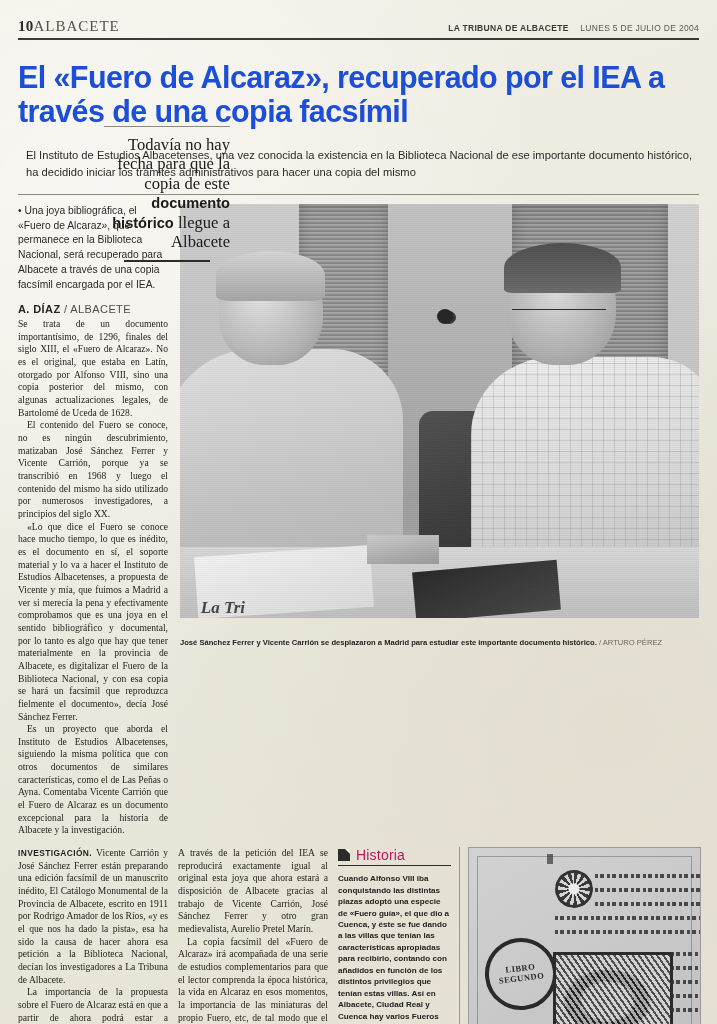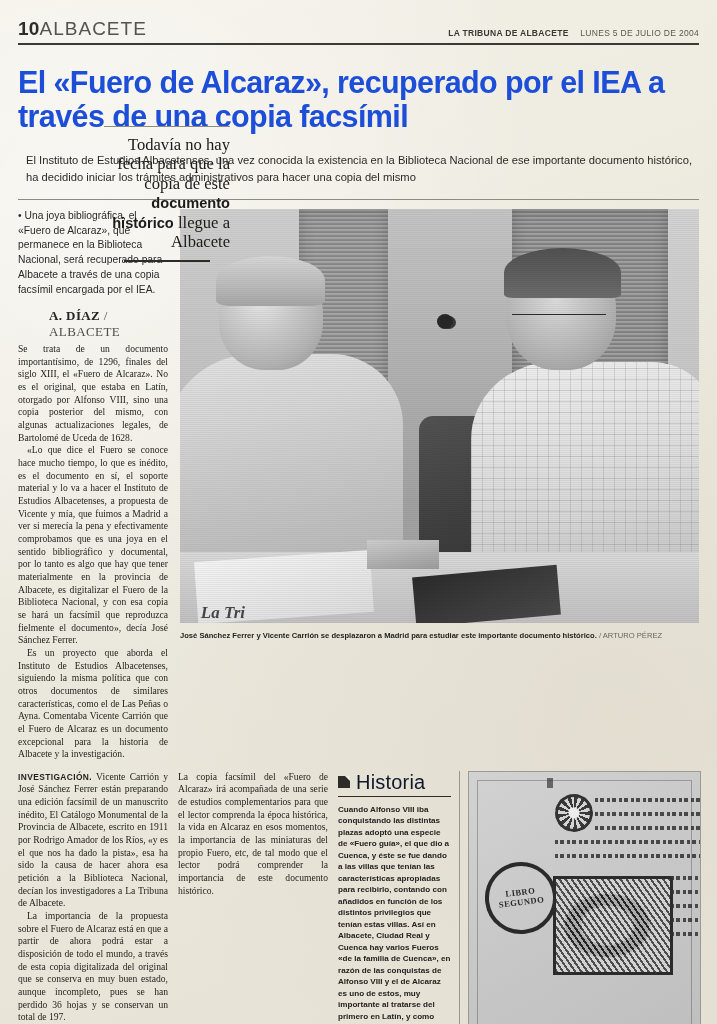--- a/index.html
+++ b/index.html
@@ -39,22 +39,22 @@
   
   .masthead {
     display: flex;
     align-items: flex-end;
     justify-content: space-between;
     padding-top: 18px;
     border-bottom: 2px solid #3b3a35;
     padding-bottom: 3px;
   }
   .folio {
-    font-family: Liberation Sans, sans-serif;
-    font-size: 19px;
+    font-family: Liberation Serif, serif;
+    font-size: 15px;
     letter-spacing: .2px;
     color: #2e2d29;
   }
   .folio b { font-weight: 700; }
   .folio span { font-weight: 400; color: #55534c; letter-spacing: 1px; }
   .masthead-right {
     font-family: "Liberation Sans", sans-serif;
     font-size: 8.5px;
     color: #3a3933;
     letter-spacing: .3px;
@@ -106,26 +106,25 @@
   }
 
   .kicker {
     font-family: "Liberation Sans", sans-serif;
     font-size: 10.3px;
     line-height: 1.45;
     color: #2a2925;
     margin-bottom: 10px;
   }
   .byline {
-    font-family: Liberation Serif, serif;
-    font-size: 13px;
+    font-family: Liberation Sans, sans-serif;
+    font-size: 11px;
     letter-spacing: .4px;
     color: #262521;
     margin-bottom: 3px;
-    margin-left: 31px;
   }
   .byline b { font-weight: 700; }
   .byline span { color: #4f4d46; }
 
   p.txt {
     font-family: "Liberation Serif", serif;
     font-size: 9.6px;
     line-height: 1.32;
     text-align: justify;
     color: #262420;
@@ -202,21 +201,21 @@
   .ph-lat { position:absolute; left:4%; bottom:0; font-family:"Liberation Serif",serif;
     font-style: italic; font-weight: 700; font-size: 17px; color:#393834; opacity:.9; }
   .photo-grain { position:absolute; inset:0;
     background-image: repeating-linear-gradient(0deg, rgba(0,0,0,.045) 0 1px, rgba(255,255,255,.03) 1px 2px);
     mix-blend-mode: multiply; }
 
   .caption {
     font-family: "Liberation Sans", sans-serif;
     font-size: 7.6px;
     color: #1f1e1b;
-    padding-top: 8px;
+    padding-top: 20px;
     line-height: 1.4;
   }
   .caption b { font-weight: 700; }
   .caption .credit { color: #6a675f; font-weight: 400; }
 
   
   .lower {
     display: flex;
     margin-top: 10px;
     gap: 0;
@@ -256,22 +255,22 @@
     position: relative;
   }
   .hist-icon::after {
     content: "";
     position: absolute; right: 0; top: 0;
     border-left: 5px solid transparent;
     border-top: 5px solid #efece2;
   }
   .hist-title {
     font-family: "Liberation Sans", sans-serif;
-    font-size: 20px;
-    color: #0f172a;
+    font-size: 14px;
+    color: #be185d;
     letter-spacing: .2px;
   }
   .hist-body {
     font-family: "Liberation Sans", sans-serif;
     font-weight: 700;
     font-size: 8.1px;
     line-height: 1.42;
     color: #232220;
     margin-top: 7px;
     text-align: left;
@@ -345,20 +344,21 @@
 
     <div class="body-area">
 
       <div class="col-left">
         <div class="kicker">• Una joya bibliográfica, el «Fuero de Alcaraz», que permanece en la Biblioteca Nacional, será recuperado para Albacete a través de una copia facsímil encargada por el IEA.</div>
         <div class="byline">
           <b>A. DÍAZ</b>
           <span>/ ALBACETE</span>
         </div>
         <p class="txt">Se trata de un documento importantísimo, de 1296, finales del siglo XIII, el «Fuero de Alcaraz». No es el original, que estaba en Latín, otorgado por Alfonso VIII, sino una copia posterior del mismo, con algunas actualizaciones legales, de Bartolomé de Uceda de 1628.</p>
+        <p class="txt">El contenido del Fuero se conoce, no es ningún descubrimiento, matizaban José Sánchez Ferrer y Vicente Carrión, porque ya se transcribió en 1968 y luego el contenido del mismo ha sido utilizado por numerosos investigadores, a principios del siglo XX.</p>
         <p class="txt">«Lo que dice el Fuero se conoce hace mucho tiempo, lo que es inédito, es el documento en sí, el soporte material y lo va a hacer el Instituto de Estudios Albacetenses, a propuesta de Vicente y mía, que fuimos a Madrid a ver si merecía la pena y efectivamente comprobamos que es una joya en el sentido bibliográfico y documental, por lo tanto es algo que hay que tener materialmente en la provincia de Albacete, es digitalizar el Fuero de la Biblioteca Nacional, y con esa copia se hará un facsímil que reproduzca fielmente el documento», decía José Sánchez Ferrer.</p>
         <p class="txt">Es un proyecto que aborda el Instituto de Estudios Albacetenses, siguiendo la misma política que con otros documentos de similares características, como el de Las Peñas o Ayna. Comentaba Vicente Carrión que el Fuero de Alcaraz es un documento excepcional para la historia de Albacete y la investigación.</p>
       </div>
 
       <div class="media-area">
         <div class="photo">
           <div class="ph-wall-l"></div>
           <div class="ph-blind-a"></div>
           <div class="ph-door"></div>
           <div class="ph-knob"></div>
@@ -390,20 +390,21 @@
 
       <div class="lcol">
         <p class="txt">
           <span class="sec-label">INVESTIGACIÓN.</span>
           <span>Vicente Carrión y José Sánchez Ferrer están preparando una edición facsímil de un manuscrito inédito, El Catálogo Monumental de la Provincia de Albacete, escrito en 1911 por Rodrigo Amador de los Ríos, «y es el que nos ha dado la pista», esa ha sido la causa de hacer ahora esa petición a la Biblioteca Nacional, decían los investigadores a La Tribuna de Albacete.</span>
         </p>
         <p class="txt">La importancia de la propuesta sobre el Fuero de Alcaraz está en que a partir de ahora podrá estar a disposición de todo el mundo, a través de esta copia digitalizada del original que se conserva en muy buen estado, aunque incompleto, pues se han perdido 36 hojas y se conservan un total de 197.</p>
       </div>
 
       <div class="lcol2">
+        <p class="txt">A través de la petición del IEA se reproducirá exactamente igual al original esta joya que ahora estará a disposición de Albacete gracias al trabajo de Vicente Carrión, José Sánchez Ferrer y otro gran medievalista, Aurelio Pretel Marín.</p>
         <p class="txt">La copia facsímil del «Fuero de Alcaraz» irá acompañada de una serie de estudios complementarios para que el lector comprenda la época histórica, la vida en Alcaraz en esos momentos, la importancia de las miniaturas del propio Fuero, etc, de tal modo que el lector podrá comprender la importancia de este documento histórico.</p>
 
       </div>
 
       <div class="lcol3">
         <div class="hist-wrap">
           <div class="hist-head">
             <span class="hist-icon"></span>
             <span class="hist-title">Historia</span>
           </div>

